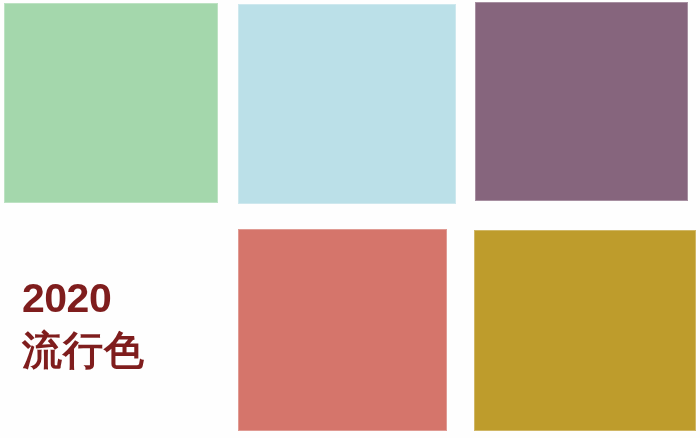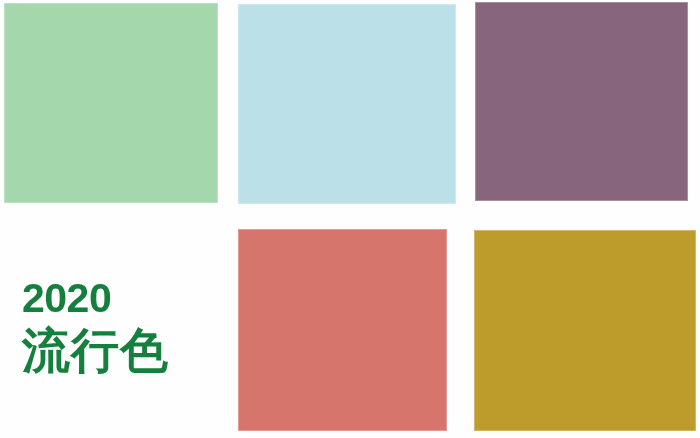--- a/index.html
+++ b/index.html
@@ -51,41 +51,41 @@
     line-height: 1.0;
   }
   .caption-year {
     font-size: 41px;
     font-weight: 700;
     letter-spacing: -0.5px;
     display: block;
     height: 44px;
   }
   .caption-cn {
-    font-size: 48px;
+    font-size: 40px;
     font-weight: 700;
     letter-spacing: 1px;
     display: block;
     margin-top: 8px;
-    font-family: Liberation Mono, monospace;
+    font-family: Liberation Sans, sans-serif;
   }
 </style>
 </head>
 <body>
 
 <div class="canvas" style="background-color: rgb(254, 254, 254);">
 
   <div class="swatch" id="swatch-mint" style="background-color: rgb(164, 215, 172);"></div>
 
   <div class="swatch" id="swatch-aqua" style="background-color: rgb(187, 224, 232);"></div>
 
   <div class="swatch" id="swatch-plum" style="background-color: rgb(134, 101, 125);"></div>
 
   <div class="swatch" id="swatch-coral" style="background-color: rgb(213, 117, 107);"></div>
 
   <div class="swatch" id="swatch-mustard" style="background-color: rgb(190, 156, 44);"></div>
 
-  <div class="caption" style="color: #15803d;">
+  <div class="caption" style="color: #7f1d1d;">
     <span class="caption-year">2020</span>
     <span class="caption-cn">流行色</span>
   </div>
 
 </div>
 
 </body></html>

